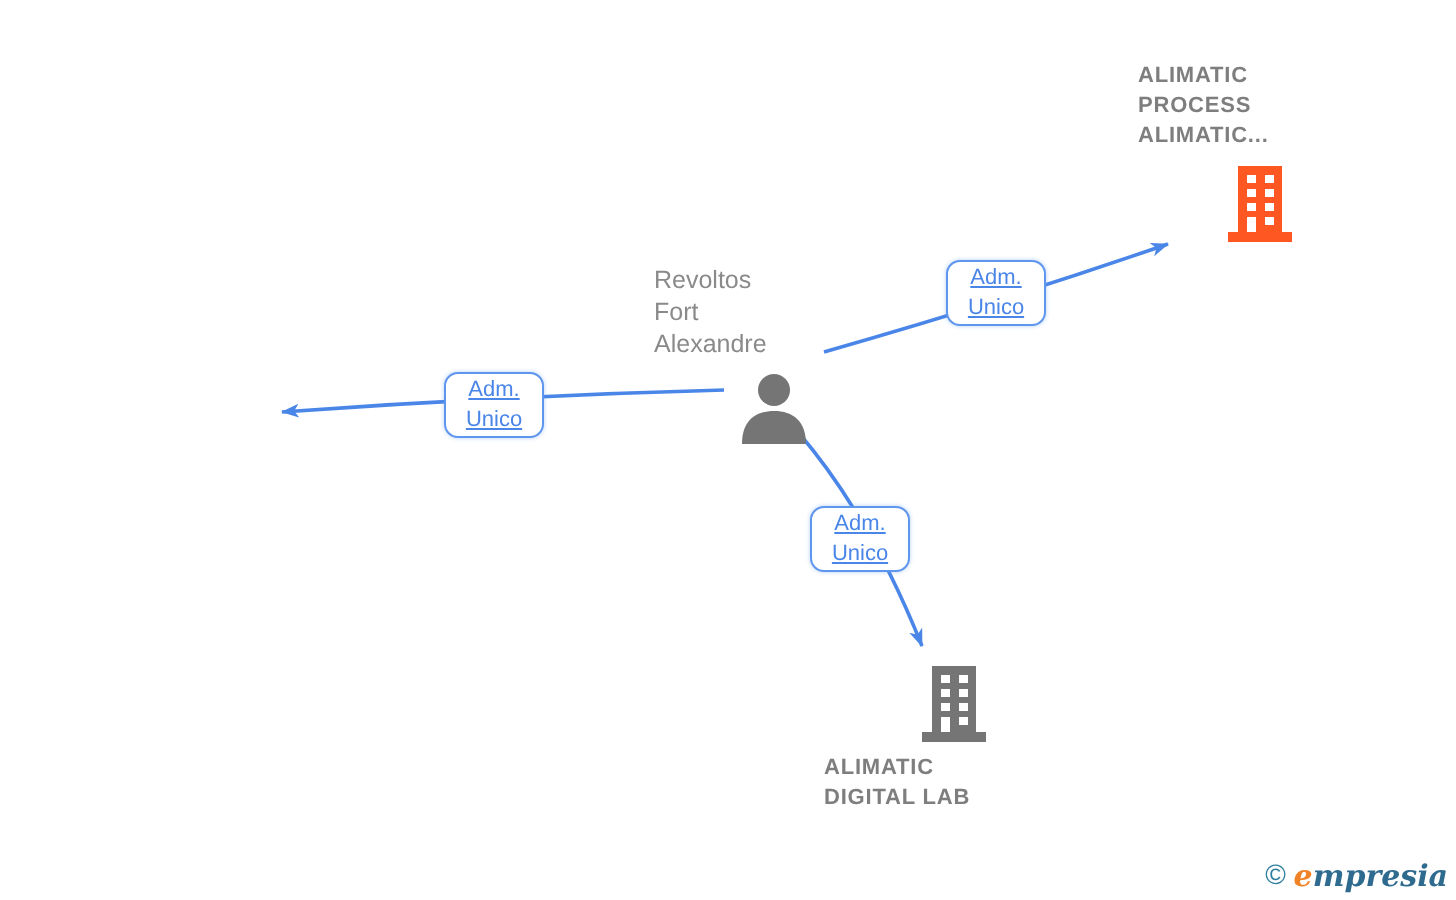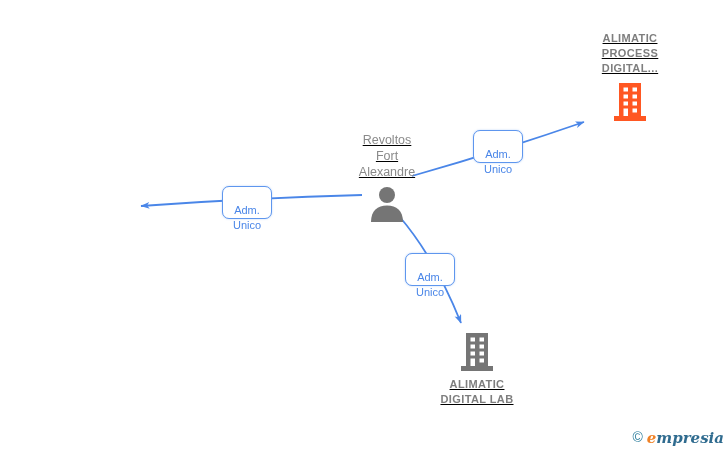--- a/index.html
+++ b/index.html
@@ -4,37 +4,37 @@
 <style>
   html,body{margin:0;padding:0;background:#ffffff;}
   .canvas{
     position:relative;
     width:728px;height:450px;
     background:#ffffff;
     font-family:"Liberation Sans", sans-serif;
     overflow:hidden;
   }
   .edges-layer{position:absolute;left:0;top:0;width:728px;height:450px;}
-  .node{position:absolute;text-align:center;text-decoration:underline;}
+  .node{position:absolute;}
   .company-name{
     font-size:11px;font-weight:bold;color:#7E7E7E;
     line-height:15px;letter-spacing:0.4px;
   }
   .person-name{
     font-size:12.5px;font-weight:normal;color:#8A8A8A;
     line-height:16px;
   }
   .node-icon{display:block;margin:0 auto;}
   .edge-label{
     position:absolute;width:50px;height:33px;
     background:#ffffff;
     border:1.5px solid #5E96EE;border-radius:7px;
     box-shadow:0 0 2px rgba(94,150,238,0.45);
     color:#4A86E8;font-size:11px;line-height:15px;
-    text-align:center;box-sizing:border-box;padding-top:16px;
+    text-align:center;box-sizing:border-box;padding-top:1px;text-decoration:underline;
   }
   .footer-logo{
     position:absolute;right:4px;bottom:3px;
     font-size:14px;white-space:nowrap;
   }
   .footer-logo .copy{color:#2E7F9E;font-size:14px;vertical-align:1px;}
   .brand{font-family:"DejaVu Serif", serif;font-style:italic;font-weight:bold;font-size:15px;}
   .brand .b-e{color:#F08227;}
   .brand .b-rest{color:#2F6B8F;}
 </style>
@@ -51,21 +51,21 @@
     </defs>
     <path d="M412,176 Q497,152 584,122" fill="none" stroke="#4A86E8" stroke-width="1.8" marker-end="url(#arrow)"></path>
     <path d="M362,195 Q250,198 141,206" fill="none" stroke="#4A86E8" stroke-width="1.8" marker-end="url(#arrow)"></path>
     <path d="M399,216 Q435,258 461,323" fill="none" stroke="#4A86E8" stroke-width="1.8" marker-end="url(#arrow)"></path>
   </svg>
 
   <div class="node" style="left:569px;top:31px;width:122px;">
     <div class="company-name">
       <div>ALIMATIC</div>
       <div>PROCESS</div>
-      <div>DIGITAL...</div>
+      <div>ALIMATIC...</div>
     </div>
     <svg class="node-icon" style="margin-top:7px;" width="34" height="38" viewBox="0 0 34 38">
       <g fill="#FF5722">
         <rect x="1" y="33" width="32" height="5"></rect>
         <rect x="6" y="0" width="22" height="35"></rect>
       </g>
       <g fill="#ffffff">
         <rect x="10.5" y="4.5" width="4.5" height="4"></rect>
           <rect x="19.5" y="4.5" width="4.5" height="4"></rect>
         <rect x="10.5" y="11.5" width="4.5" height="4"></rect>

